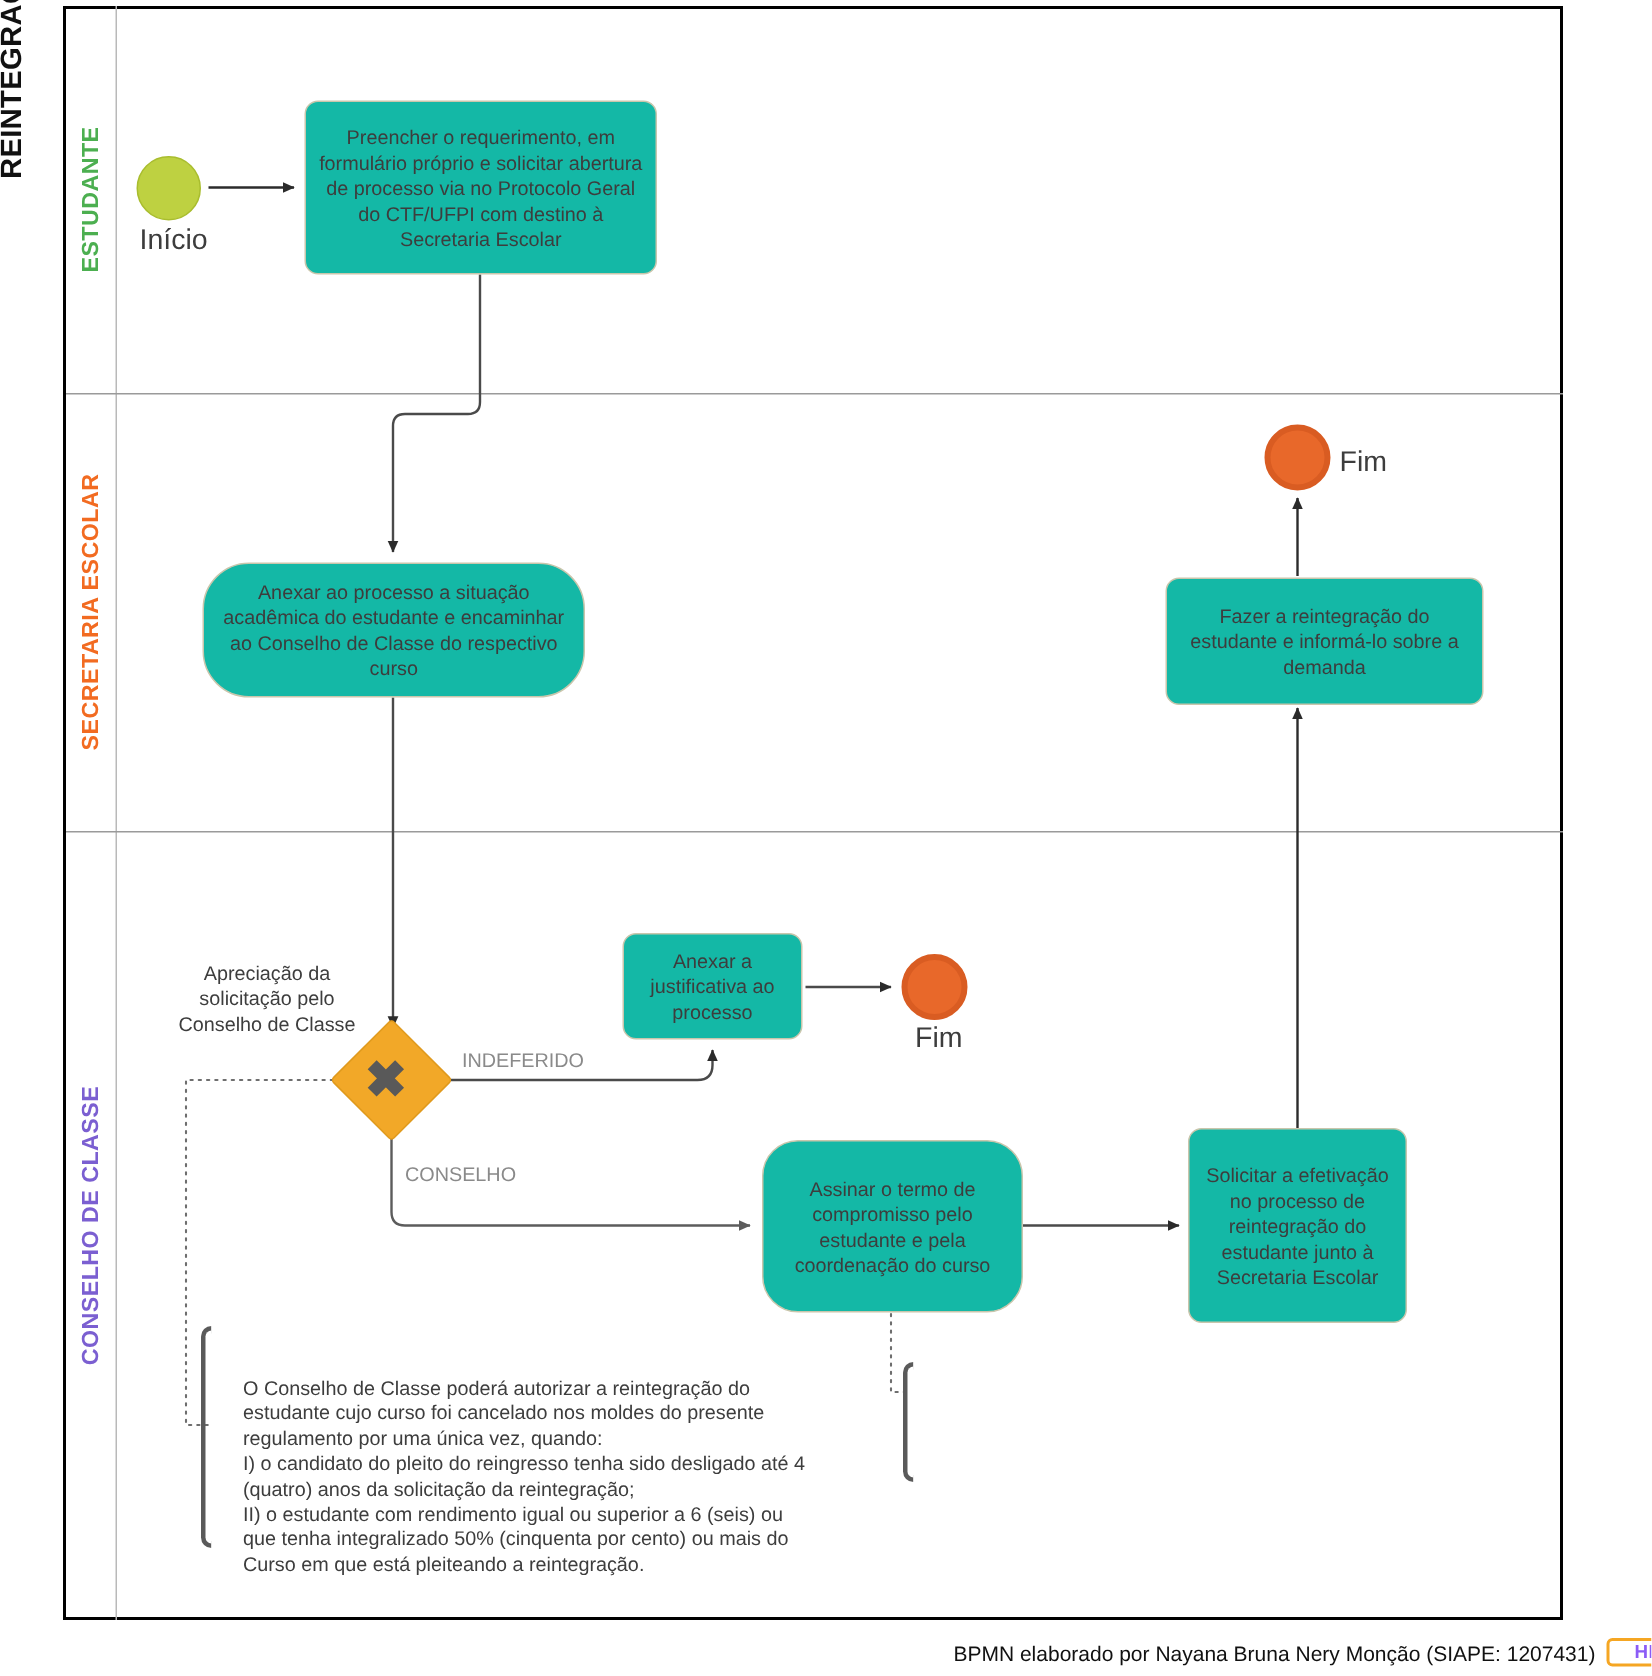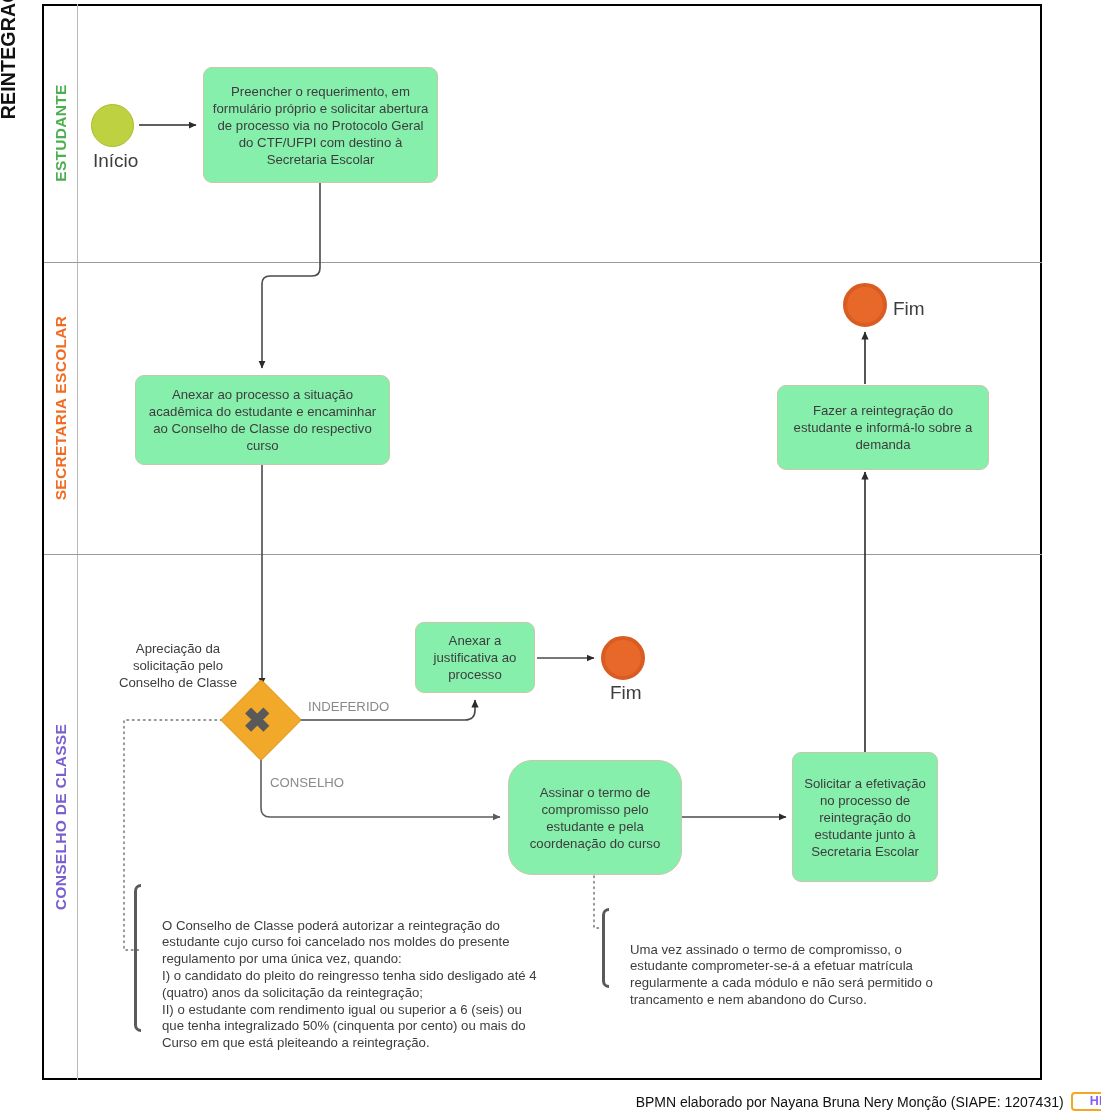--- a/index.html
+++ b/index.html
@@ -71,21 +71,21 @@
     justify-content: center;
     font-size: 15.5px;
     font-weight: bold;
     letter-spacing: 0.3px;
     white-space: nowrap;
   }
 
   
   .task {
     position: absolute;
-    background: #86efac;
+    background: #14b8a6;
     border: 1px solid #c9c6ac;
     border-radius: 9px;
     display: flex;
     align-items: center;
     justify-content: center;
     text-align: center;
     color: #3d3d3d;
     font-size: 13.2px;
     line-height: 17px;
     padding: 3px 7px;
@@ -266,21 +266,21 @@
     <path d="M233,720 L124,720 L124,950 L140,950" stroke="#6e6e6e" stroke-width="1.4" fill="none" stroke-dasharray="1.5,4" stroke-linecap="round"></path>
 
     <path d="M594,876 L594,928 L607,928" stroke="#6e6e6e" stroke-width="1.4" fill="none" stroke-dasharray="1.5,4" stroke-linecap="round"></path>
   </svg>
 
   <div class="event event-start" style="left:91px; top:104px; width:43px; height:43px;"></div>
   <div class="event-label" style="left:93px; top:150px;">Início</div>
 
   <div class="task" style="left:203px; top:67px; width:235px; height:116px;">Preencher o requerimento, em formulário próprio e solicitar abertura de processo via no Protocolo Geral do CTF/UFPI com destino à Secretaria Escolar</div>
 
-  <div class="task" style="left:135px; top:375px; width:255px; height:90px;">Anexar ao processo a situação acadêmica do estudante e encaminhar ao Conselho de Classe do respectivo curso</div>
+  <div class="task" style="left:135px; top:375px; width:255px; height:90px;border-radius:31px;">Anexar ao processo a situação acadêmica do estudante e encaminhar ao Conselho de Classe do respectivo curso</div>
 
   <div class="task" style="left:777px; top:385px; width:212px; height:85px;">Fazer a reintegração do estudante e informá-lo sobre a demanda</div>
 
   <div class="event event-end" style="left:843px; top:283px; width:44px; height:44px;"></div>
   <div class="event-label" style="left:893px; top:298px;">Fim</div>
 
   <div class="caption" style="left:108px; top:640px; width:140px;">Apreciação da solicitação pelo Conselho de Classe</div>
 
   <div class="gateway" style="left:232px; top:691px;"></div>
   <div class="gateway-x" style="left:243px; top:703px;">✖</div>
@@ -299,21 +299,20 @@
 
   <div class="annotation" style="left:134px; top:884px; width:412px;">
     <div class="annotation-bracket" style="height:148px;"></div>
     <span>O Conselho de Classe poderá autorizar a reintegração do estudante cujo curso foi cancelado nos moldes do presente regulamento por uma única vez, quando:
 I) o candidato do pleito do reingresso tenha sido desligado até 4 (quatro) anos da solicitação da reintegração;
 II) o estudante com rendimento igual ou superior a 6 (seis) ou que tenha integralizado 50% (cinquenta por cento) ou mais do Curso em que está pleiteando a reintegração.</span>
   </div>
 
   <div class="annotation" style="left:602px; top:908px; width:345px;">
     <div class="annotation-bracket" style="height:80px;"></div>
-    <span>Uma vez assinado o termo de compromisso, o estudante comprometer-se-á a efetuar matrícula regularmente a cada módulo e não será permitido o trancamento e nem abandono do Curso.</span>
   </div>
 
   <div class="footer">
     <div class="footer-text">BPMN elaborado por Nayana Bruna Nery Monção (SIAPE: 1207431)</div>
     <div class="heflo-logo">
       <span class="heflo-text">HEFLO</span>
       <span class="heflo-smile"></span>
     </div>
   </div>
 

